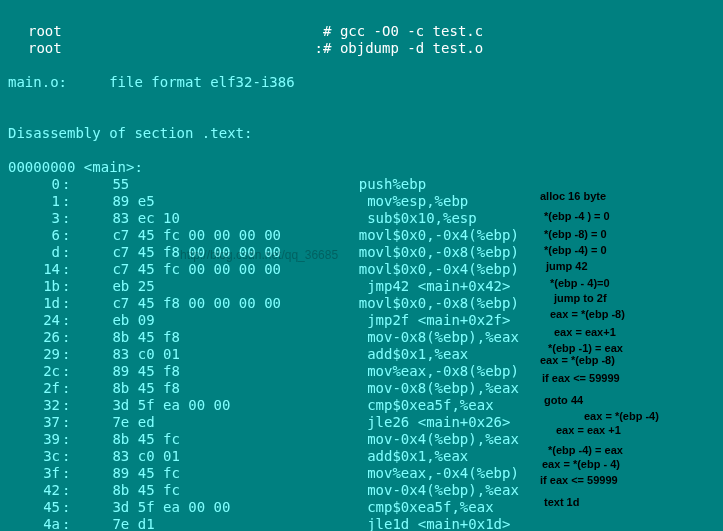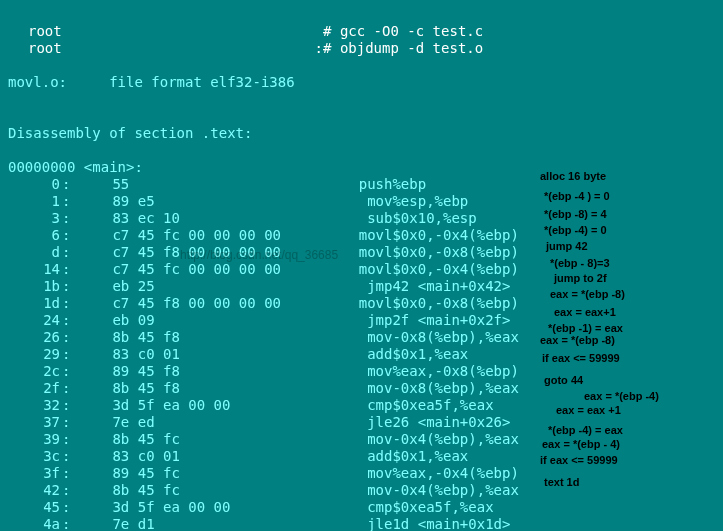--- a/index.html
+++ b/index.html
@@ -41,54 +41,55 @@
     left: 540px;
     width: 180px;
     font-family: Verdana, Arial, sans-serif;
     font-size: 11px;
     font-weight: bold;
     color: #000000;
   }
   .annotations .anno {
     position: absolute;
     white-space: nowrap;
+    margin-top: 20px;
   }
   .watermark {
     position: absolute;
     left: 180px;
     top: 248px;
     color: rgba(0,0,0,0.25);
     font-family: Arial, sans-serif;
     font-size: 12px;
     pointer-events: none;
   }
 </style>
 </head>
 <body>
 
 <div class="terminal">
 <span class="cmd-line"><span>root</span><span>                              </span> <span>#</span> <span>gcc -O0 -c test.c</span></span>
 <span class="cmd-line"><span>root</span><span>                              </span><span>:#</span> <span>objdump -d test.o</span></span>
 <span></span>
-<span class="header-line"><span>movl.o:</span>     <span>file format elf32-i386</span></span>
+<span class="header-line"><span>main.o:</span>     <span>file format elf32-i386</span></span>
 <span></span>
 <span></span>
 <span class="header-line">Disassembly of section .text:</span>
 <span></span>
 <span class="header-line">00000000 &lt;main&gt;:</span>
 <div id="disasm"><span class="disasm-line"><span class="addr">0</span><span class="colon">:</span><span class="bytes">55</span><span class="mnemonic">push</span><span class="operands">%ebp</span></span><span class="disasm-line"><span class="addr">1</span><span class="colon">:</span><span class="bytes">89 e5</span><span class="mnemonic">mov</span><span class="operands">%esp,%ebp</span></span><span class="disasm-line"><span class="addr">3</span><span class="colon">:</span><span class="bytes">83 ec 10</span><span class="mnemonic">sub</span><span class="operands">$0x10,%esp</span></span><span class="disasm-line"><span class="addr">6</span><span class="colon">:</span><span class="bytes">c7 45 fc 00 00 00 00</span><span class="mnemonic">movl</span><span class="operands">$0x0,-0x4(%ebp)</span></span><span class="disasm-line"><span class="addr">d</span><span class="colon">:</span><span class="bytes">c7 45 f8 00 00 00 00</span><span class="mnemonic">movl</span><span class="operands">$0x0,-0x8(%ebp)</span></span><span class="disasm-line"><span class="addr">14</span><span class="colon">:</span><span class="bytes">c7 45 fc 00 00 00 00</span><span class="mnemonic">movl</span><span class="operands">$0x0,-0x4(%ebp)</span></span><span class="disasm-line"><span class="addr">1b</span><span class="colon">:</span><span class="bytes">eb 25</span><span class="mnemonic">jmp</span><span class="operands">42 &lt;main+0x42&gt;</span></span><span class="disasm-line"><span class="addr">1d</span><span class="colon">:</span><span class="bytes">c7 45 f8 00 00 00 00</span><span class="mnemonic">movl</span><span class="operands">$0x0,-0x8(%ebp)</span></span><span class="disasm-line"><span class="addr">24</span><span class="colon">:</span><span class="bytes">eb 09</span><span class="mnemonic">jmp</span><span class="operands">2f &lt;main+0x2f&gt;</span></span><span class="disasm-line"><span class="addr">26</span><span class="colon">:</span><span class="bytes">8b 45 f8</span><span class="mnemonic">mov</span><span class="operands">-0x8(%ebp),%eax</span></span><span class="disasm-line"><span class="addr">29</span><span class="colon">:</span><span class="bytes">83 c0 01</span><span class="mnemonic">add</span><span class="operands">$0x1,%eax</span></span><span class="disasm-line"><span class="addr">2c</span><span class="colon">:</span><span class="bytes">89 45 f8</span><span class="mnemonic">mov</span><span class="operands">%eax,-0x8(%ebp)</span></span><span class="disasm-line"><span class="addr">2f</span><span class="colon">:</span><span class="bytes">8b 45 f8</span><span class="mnemonic">mov</span><span class="operands">-0x8(%ebp),%eax</span></span><span class="disasm-line"><span class="addr">32</span><span class="colon">:</span><span class="bytes">3d 5f ea 00 00</span><span class="mnemonic">cmp</span><span class="operands">$0xea5f,%eax</span></span><span class="disasm-line"><span class="addr">37</span><span class="colon">:</span><span class="bytes">7e ed</span><span class="mnemonic">jle</span><span class="operands">26 &lt;main+0x26&gt;</span></span><span class="disasm-line"><span class="addr">39</span><span class="colon">:</span><span class="bytes">8b 45 fc</span><span class="mnemonic">mov</span><span class="operands">-0x4(%ebp),%eax</span></span><span class="disasm-line"><span class="addr">3c</span><span class="colon">:</span><span class="bytes">83 c0 01</span><span class="mnemonic">add</span><span class="operands">$0x1,%eax</span></span><span class="disasm-line"><span class="addr">3f</span><span class="colon">:</span><span class="bytes">89 45 fc</span><span class="mnemonic">mov</span><span class="operands">%eax,-0x4(%ebp)</span></span><span class="disasm-line"><span class="addr">42</span><span class="colon">:</span><span class="bytes">8b 45 fc</span><span class="mnemonic">mov</span><span class="operands">-0x4(%ebp),%eax</span></span><span class="disasm-line"><span class="addr">45</span><span class="colon">:</span><span class="bytes">3d 5f ea 00 00</span><span class="mnemonic">cmp</span><span class="operands">$0xea5f,%eax</span></span><span class="disasm-line"><span class="addr">4a</span><span class="colon">:</span><span class="bytes">7e d1</span><span class="mnemonic">jle</span><span class="operands">1d &lt;main+0x1d&gt;</span></span></div>
 </div>
 
 <div class="annotations" id="annos">
     <div class="anno" style="top: 170px; left: 0px;">alloc  16 byte</div>
     <div class="anno" style="top: 190px; left: 4px;">*(ebp -4 ) = 0</div>
-    <div class="anno" style="top: 208px; left: 4px;">*(ebp -8) = 4</div>
+    <div class="anno" style="top: 208px; left: 4px;">*(ebp -8) = 0</div>
     <div class="anno" style="top: 224px; left: 4px;">*(ebp -4) = 0</div>
     <div class="anno" style="top: 240px; left: 6px;">jump 42</div>
-    <div class="anno" style="top: 257px; left: 10px;">*(ebp - 8)=3</div>
+    <div class="anno" style="top: 257px; left: 10px;">*(ebp - 4)=0</div>
     <div class="anno" style="top: 272px; left: 14px;">jump to 2f</div>
     <div class="anno" style="top: 288px; left: 10px;">eax = *(ebp -8)</div>
     <div class="anno" style="top: 306px; left: 14px; text-align: right;">eax = eax+1</div>
     <div class="anno" style="top: 322px; left: 8px;">*(ebp -1) = eax</div>
     <div class="anno" style="top: 334px; left: 0px;">eax = *(ebp -8)</div>
     <div class="anno" style="top: 352px; left: 2px;">if eax &lt;= 59999</div>
     <div class="anno" style="top: 374px; left: 4px;">goto  44</div>
     <div class="anno" style="top: 390px; left: 44px;">eax = *(ebp -4)</div>
     <div class="anno" style="top: 404px; left: 16px;">eax = eax +1</div>
     <div class="anno" style="top: 424px; left: 8px;">*(ebp -4) = eax</div>

